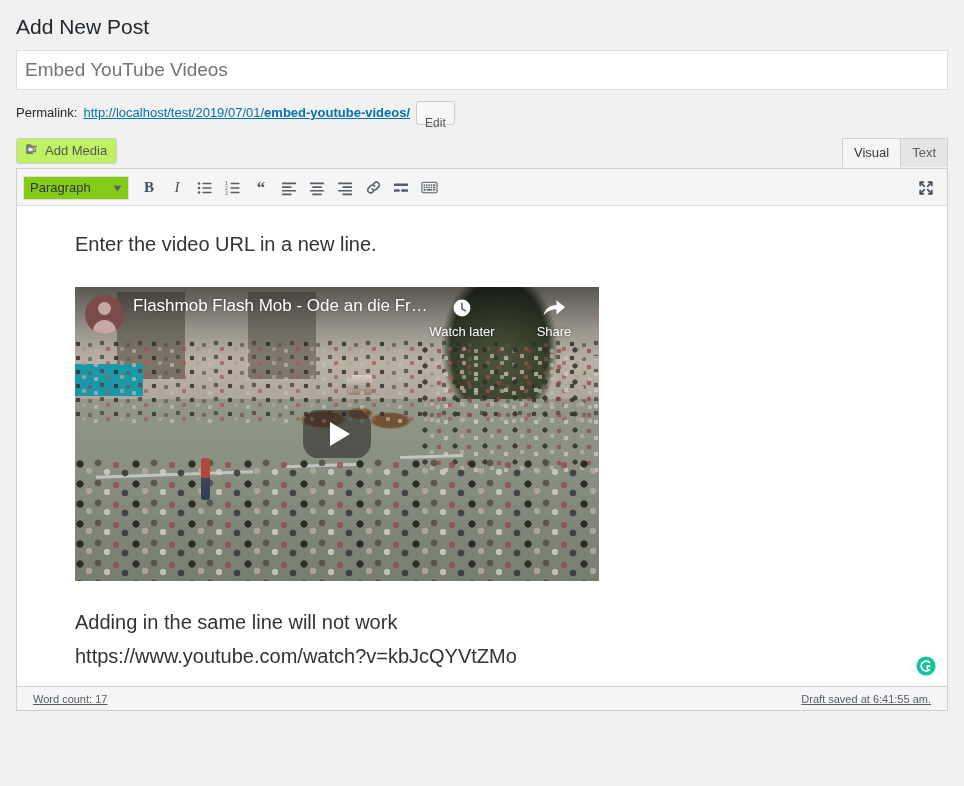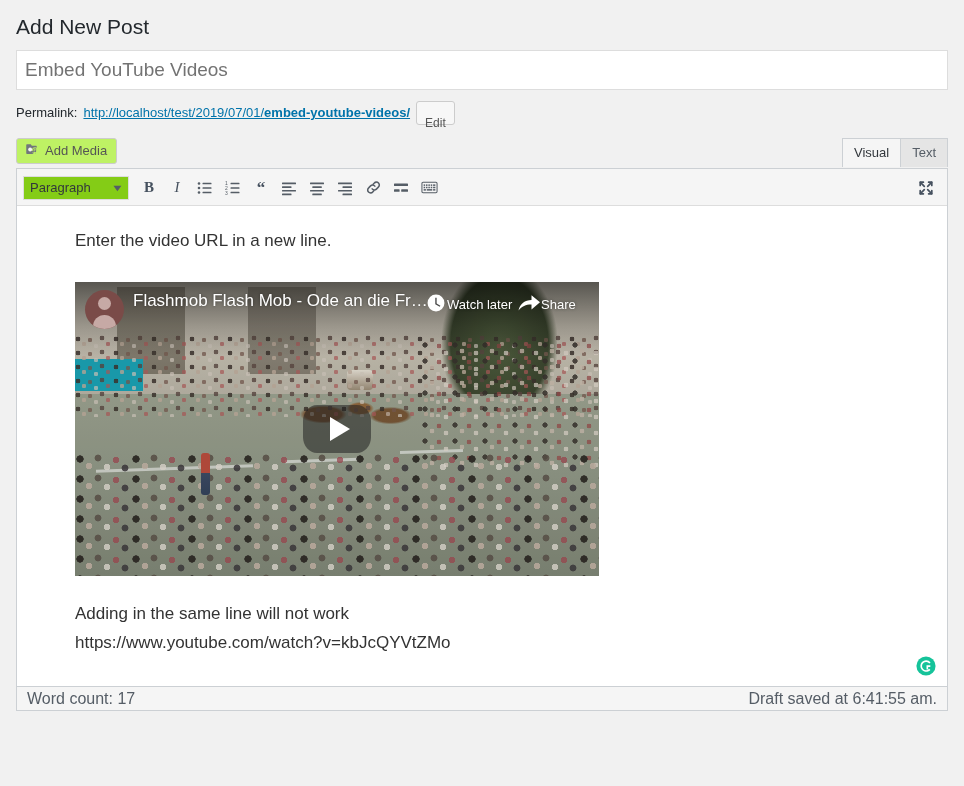--- a/index.html
+++ b/index.html
@@ -183,21 +183,21 @@
   }
 
   
   .mce-content {
     background: #fff;
     padding: 16px 0 8px 0;
     min-height: 480px;
     position: relative;
   }
   .para {
-    font-size: 17px;
+    font-size: 20px;
     line-height: 1.7;
     color: #333;
     margin: 0 0 0 0;
     padding: 0 58px 0 58px;
     max-width: 640px;
   }
   .para.p1 { padding-top: 5px; }
   .para.p2 { padding-top: 24px; }
 
   
@@ -341,21 +341,21 @@
     white-space: nowrap;
     max-width: 330px;
     overflow: hidden;
     text-overflow: ellipsis;
   }
   .vid-actions {
     position: absolute; right: 8px; top: 8px;
     display: flex; gap: 18px; align-items: flex-start;
   }
   .vid-action {
-    display: flex; flex-direction: row; align-items: center;
+    display: flex; flex-direction: column; align-items: center;
     color: #fff; cursor: pointer; width: 74px;
   }
   .vid-action .ico { height: 26px; display: flex; align-items: center; justify-content: center; }
   .vid-action .cap {
     font-size: 13px;
     line-height: 16px;
     margin-top: 3px;
     text-shadow: 0 0 3px rgba(0,0,0,.5);
     white-space: nowrap;
   }
@@ -391,23 +391,24 @@
   
   .statusbar {
     margin: 0 16px;
     border: 1px solid #ccd0d4;
     border-top: none;
     background: #f5f5f5;
     height: 24px;
     display: flex;
     align-items: center;
     justify-content: space-between;
-    padding: 0 10px;
-    font-size: 16px;
+    padding: 0 16px;
+    font-size: 11px;
     color: #555d66;
+    text-decoration: underline;
   }
   .statusbar .right { color: #555d66; }
 </style>
 </head>
 <body>
 
 <div class="page">
 
   <h1 class="page-title">Add New Post</h1>
 

